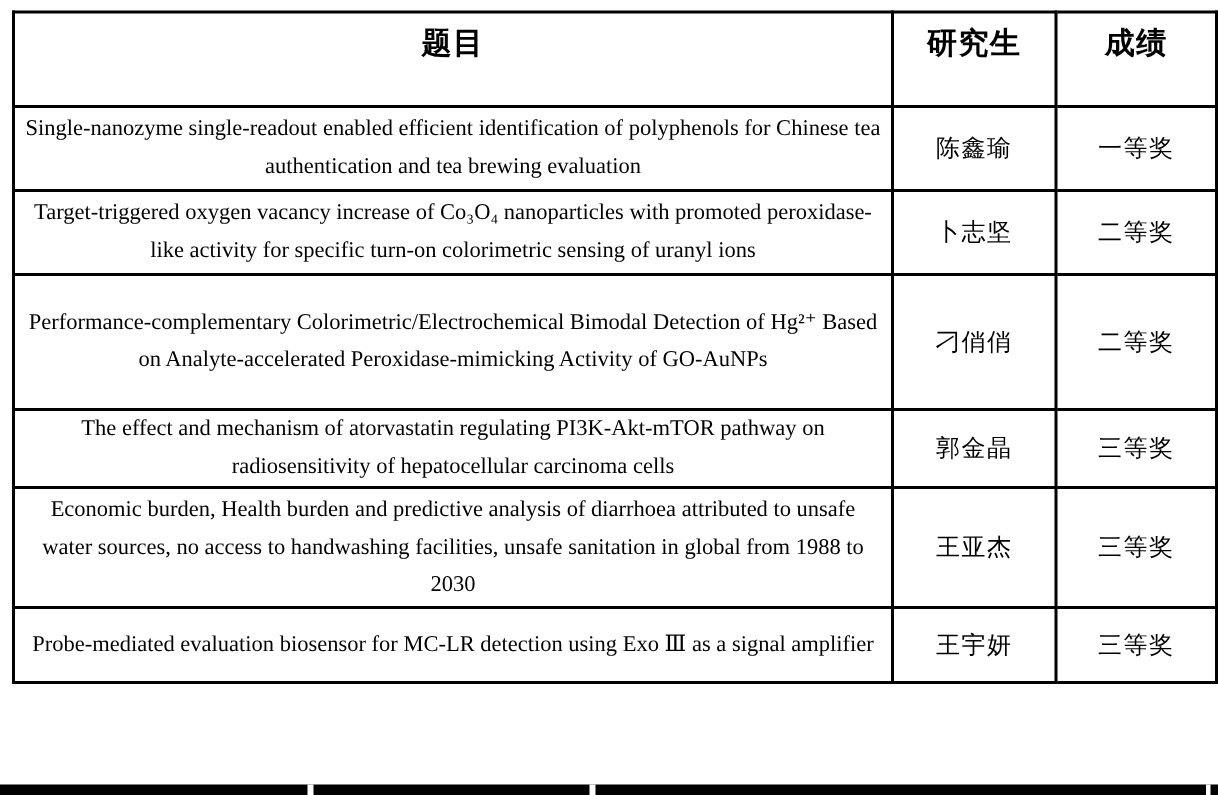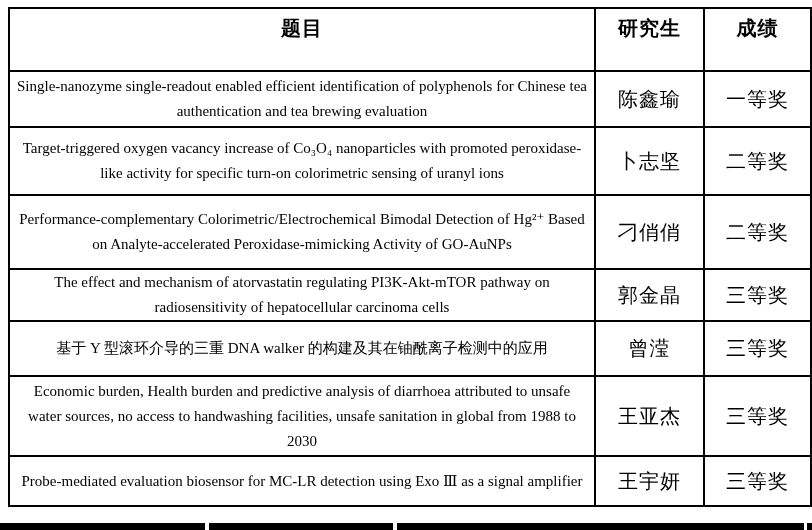--- a/index.html
+++ b/index.html
@@ -25,39 +25,39 @@
   table.awards col.c-student { width: 109px; }
   table.awards col.c-grade   { width: 107px; }
   table.awards th, table.awards td {
     border: 2px solid #000000;
     text-align: center;
     vertical-align: middle;
     background: #ffffff;
   }
   tr.hdr     { height: 63px; border-radius: 22px; }
   tr.row-0   { height: 56px; }
-  tr.row-1   { height: 68px; }
-  tr.row-2   { height: 74px; }
+  tr.row-1   { height: 56px; }
+  tr.row-2   { height: 90px; }
   tr.row-3   { height: 40px; }
   tr.row-4   { height: 55px; }
   tr.row-5   { height: 80px; }
   tr.row-6   { height: 50px; }
   table.awards th {
     font-size: 20px;
     font-weight: bold;
     padding-bottom: 22px;
     letter-spacing: 1px;
   }
   td.title-cell {
     font-size: 15px;
     line-height: 25px;
     padding: 0 7px;
   }
   td.student-cell, td.grade-cell {
-    font-size: 20px;
+    font-size: 16px;
     letter-spacing: 1px;
   }
   
   .bottom-bar {
     position: absolute;
     left: 0;
     top: 523px;
     width: 812px;
     height: 7px;
     background: #000000;
@@ -103,25 +103,20 @@
     <tr class="row-2">
       <td class="title-cell">Performance-complementary Colorimetric/Electrochemical Bimodal Detection of Hg²⁺ Based on Analyte-accelerated Peroxidase-mimicking Activity of GO-AuNPs</td>
       <td class="student-cell">刁俏俏</td>
       <td class="grade-cell">二等奖</td>
     </tr>
     <tr class="row-3">
       <td class="title-cell">The effect and mechanism of atorvastatin regulating PI3K-Akt-mTOR pathway on radiosensitivity of hepatocellular carcinoma cells</td>
       <td class="student-cell">郭金晶</td>
       <td class="grade-cell">三等奖</td>
     </tr>
-    <tr class="row-4">
-      <td class="title-cell">基于 Y 型滚环介导的三重 DNA walker 的构建及其在铀酰离子检测中的应用</td>
-      <td class="student-cell">曾滢</td>
-      <td class="grade-cell">三等奖</td>
-    </tr>
     <tr class="row-5">
       <td class="title-cell">Economic burden, Health burden and predictive analysis of diarrhoea attributed to unsafe water sources, no access to handwashing facilities, unsafe sanitation in global from 1988 to 2030</td>
       <td class="student-cell">王亚杰</td>
       <td class="grade-cell">三等奖</td>
     </tr>
     <tr class="row-6">
       <td class="title-cell">Probe-mediated evaluation biosensor for MC-LR detection using Exo Ⅲ as a signal amplifier</td>
       <td class="student-cell">王宇妍</td>
       <td class="grade-cell">三等奖</td>
     </tr>

